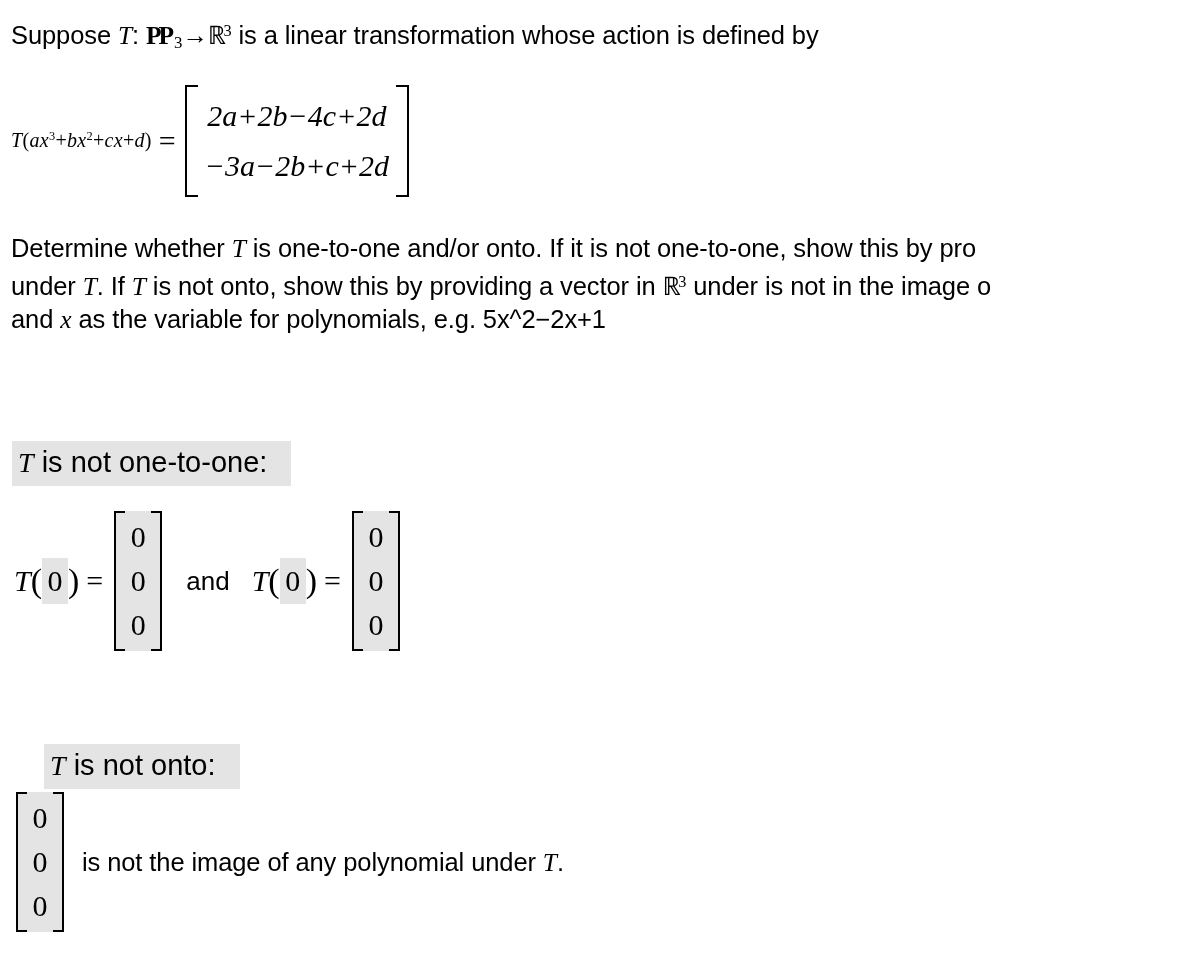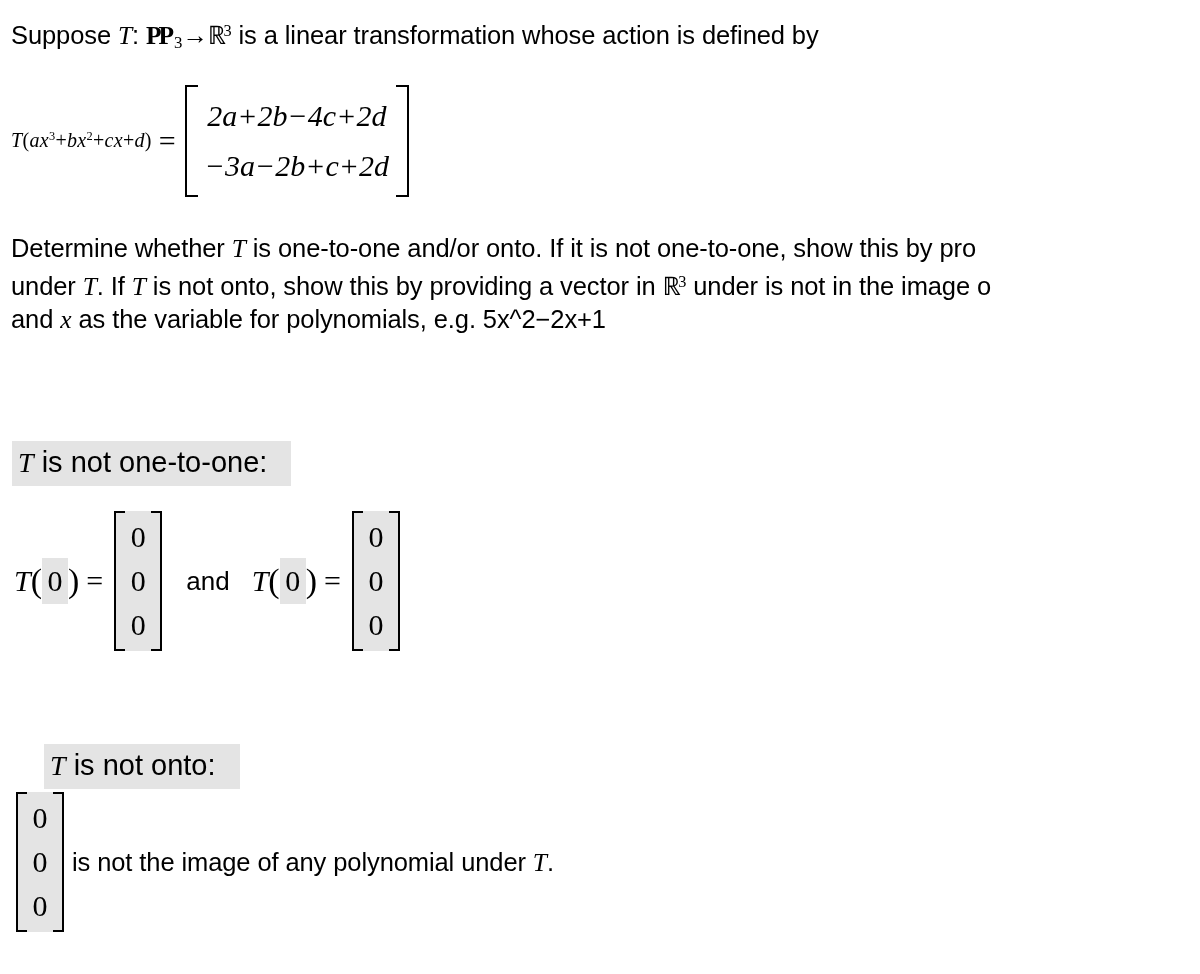--- a/index.html
+++ b/index.html
@@ -225,21 +225,21 @@
   #onto-answer-row {
     position: absolute;
     left: 14px;
     top: 787px;
     display: flex;
     align-items: center;
     height: 150px;
   }
   #onto-sentence {
     font-size: 25.5px;
-    margin-left: 6px;
+    margin-left: 16px;
     white-space: nowrap;
   }
 </style>
 </head>
 <body>
 
 <div class="page">
 
   <div id="statement-line" class="prose">
     <span>Suppose </span><span class="mathvar">T</span><span>: </span><span class="blackboard"><span style="font-weight:bold;letter-spacing:-0.12em;">P</span><span style="font-weight:bold;">P</span><sub class="small">3</sub></span><span class="blackboard">→</span><span class="blackboard"><span style="letter-spacing:-0.10em;">ℝ</span><sup class="small">3</sup></span><span> is a linear transformation whose action is defined by</span>

